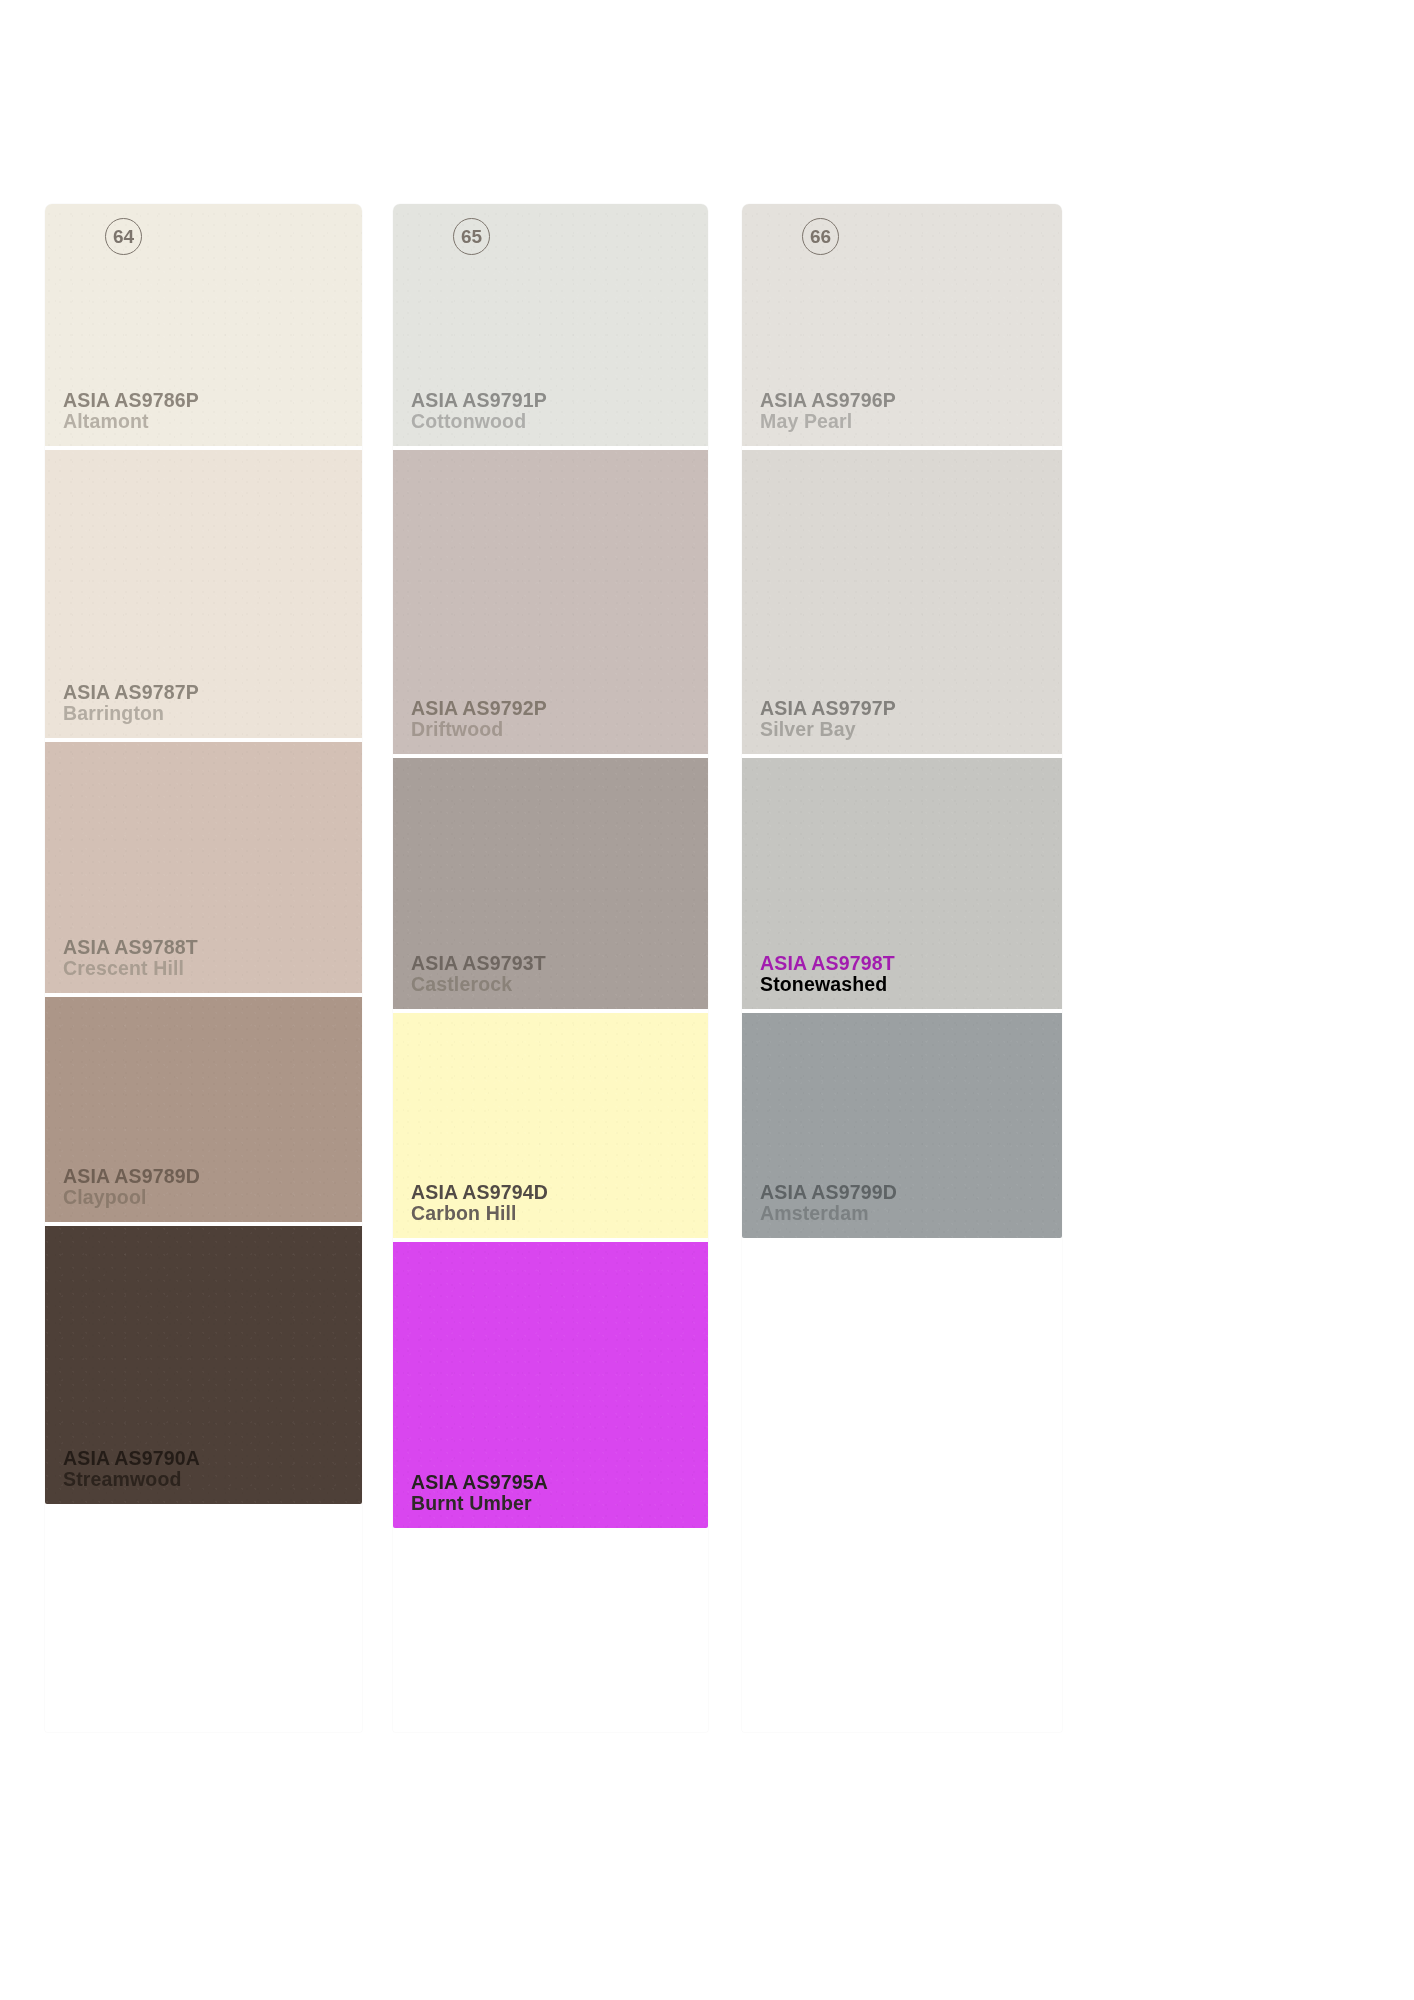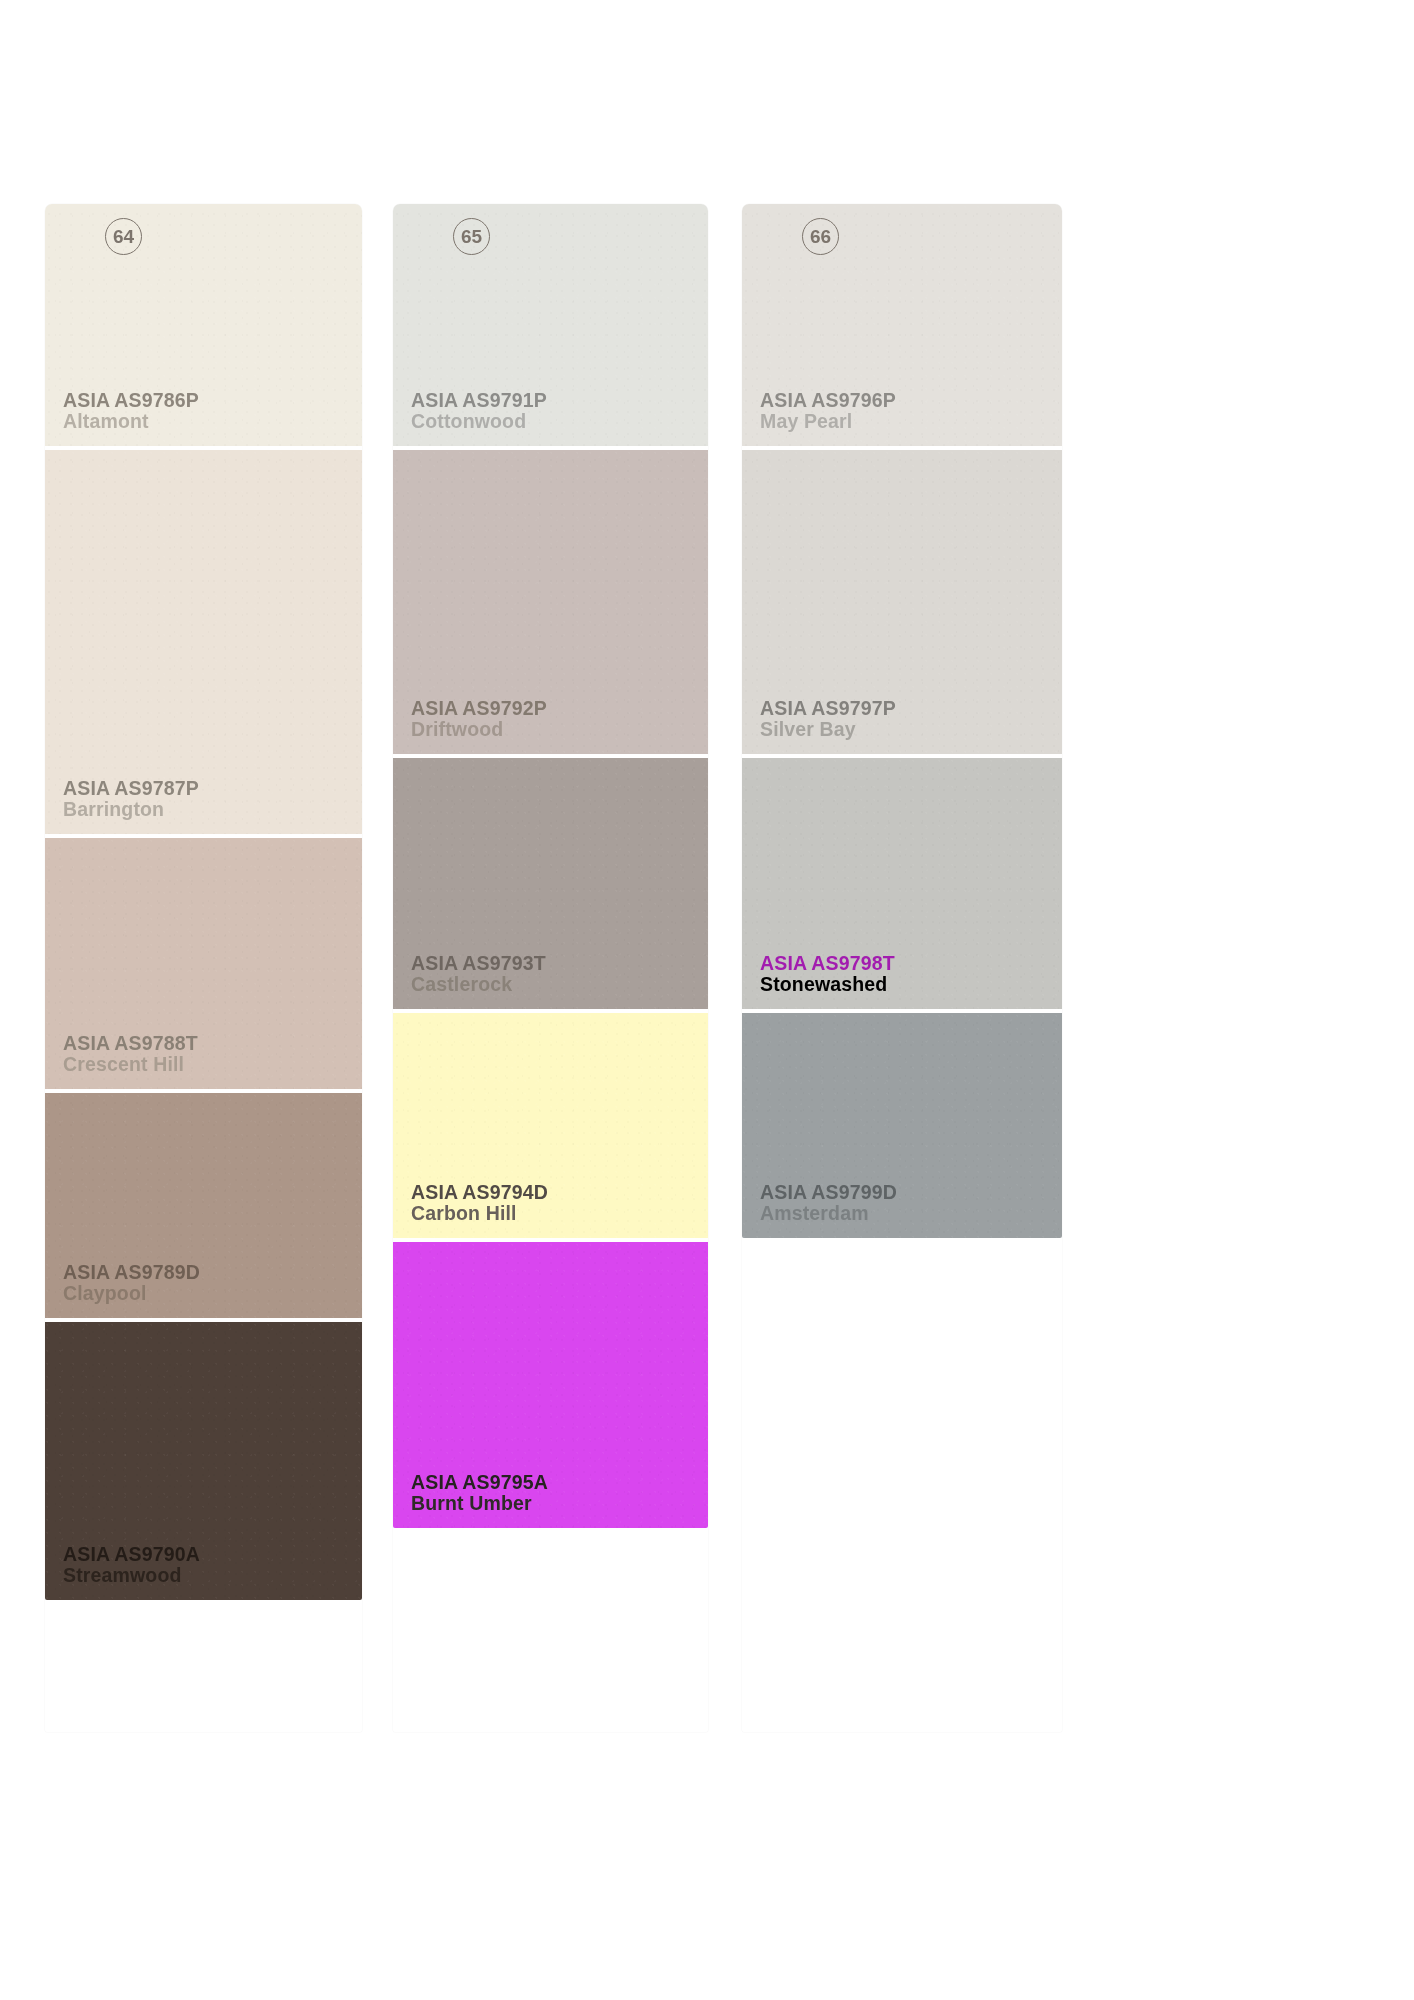--- a/index.html
+++ b/index.html
@@ -107,21 +107,21 @@
 
   <div class="card" id="card-0">
     <div class="chip-number" style="color: rgb(124, 116, 108); border-color: rgb(124, 116, 108);">64</div>
 
     <div class="band" style="background: rgb(240, 236, 225); height: 242px;">
       <div class="band-labels">
         <div class="code" style="color: rgb(141, 134, 124);">ASIA AS9786P</div>
         <div class="name" style="color: rgb(182, 176, 166);">Altamont</div>
       </div>
     </div>
-    <div class="band" style="background: rgb(236, 227, 216); height: 388px;">
+    <div class="band" style="background: rgb(236, 227, 216); height: 292px;">
       <div class="band-labels">
         <div class="code" style="color: rgb(141, 134, 124);">ASIA AS9787P</div>
         <div class="name" style="color: rgb(179, 172, 162);">Barrington</div>
       </div>
     </div>
     <div class="band" style="background: rgb(211, 192, 181); height: 255px;">
       <div class="band-labels">
         <div class="code" style="color: rgb(138, 128, 117);">ASIA AS9788T</div>
         <div class="name" style="color: rgb(169, 157, 145);">Crescent Hill</div>
       </div>

